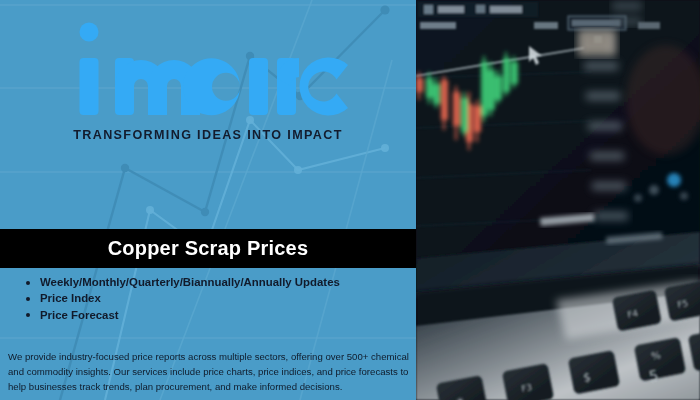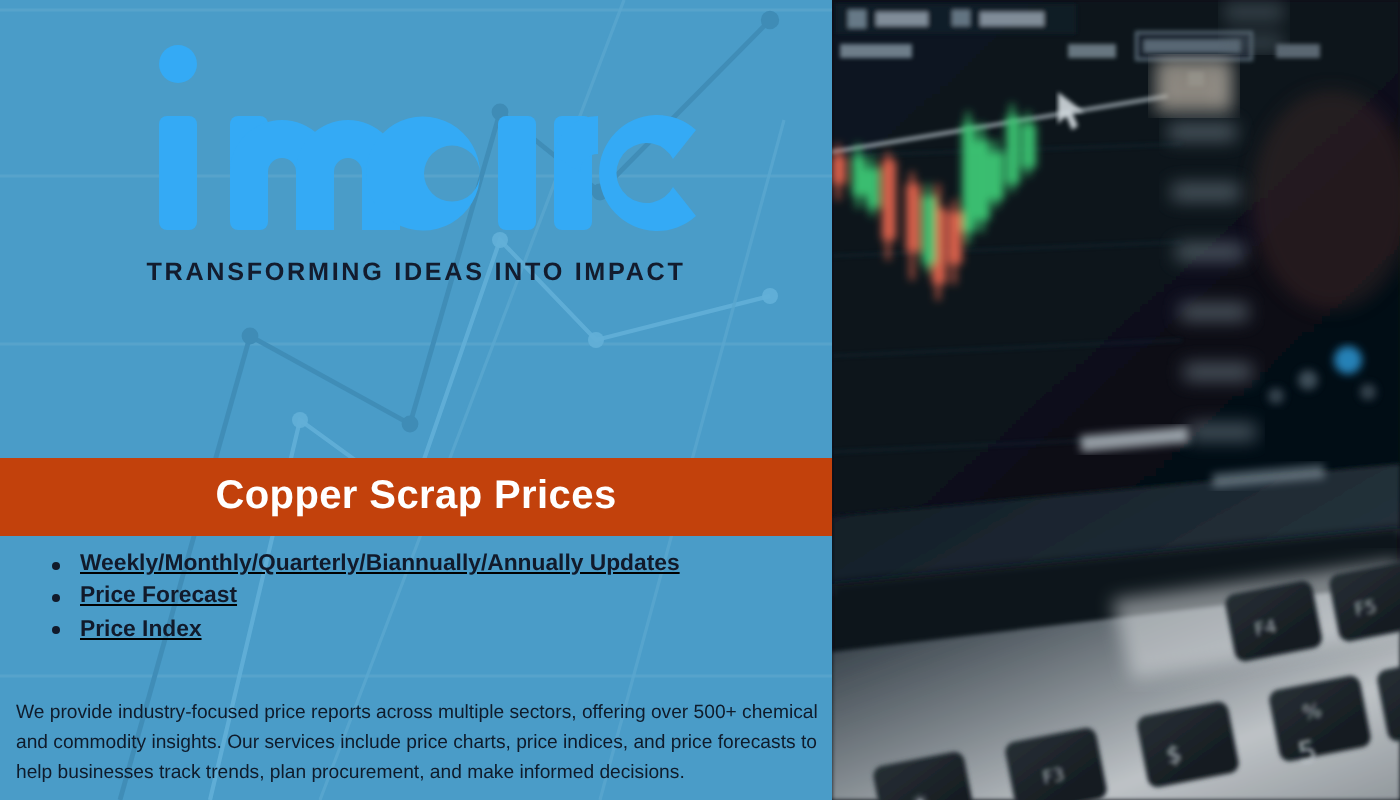--- a/index.html
+++ b/index.html
@@ -45,40 +45,39 @@
     font-size:12.6px;
     font-weight:bold;
     letter-spacing:1.35px;
     white-space:nowrap;
   }
 
   
   .title-band{
     position:absolute;
     left:0;top:229px;width:416px;height:39px;
-    background:#c2410c;
+    background:#000000;
     display:flex;align-items:center;justify-content:center;
     z-index:5;
   }
   .title-text{
     color:#ffffff;
     font-size:20px;
     font-weight:bold;
     letter-spacing:.2px;
     white-space:nowrap;
   }
 
   
   .bullet-list{
     position:absolute;
     left:0;top:274px;width:416px;
     margin:0;padding:0 0 0 26px;
     list-style:none;
     z-index:4;
-    text-decoration:underline;
   }
   .bullet-list li{
     position:relative;
     color:#111a2b;
     font-size:11.4px;
     font-weight:bold;
     line-height:16.4px;
     padding-left:14px;
     white-space:nowrap;
   }
@@ -185,22 +184,22 @@
       </div>
       <div class="tagline">TRANSFORMING IDEAS INTO IMPACT</div>
     </div>
 
     <div class="title-band">
       <span class="title-text">Copper Scrap Prices</span>
     </div>
 
     <ul class="bullet-list">
       <li>Weekly/Monthly/Quarterly/Biannually/Annually Updates</li>
+      <li>Price Index</li>
       <li>Price Forecast</li>
-      <li>Price Index</li>
     </ul>
 
     <p class="description">We provide industry-focused price reports across multiple sectors, offering over 500+ chemical and commodity insights. Our services include price charts, price indices, and price forecasts to help businesses track trends, plan procurement, and make informed decisions.</p>
   </div>
 
   <div class="photo">
     <svg width="284" height="400" viewBox="0 0 284 400" aria-hidden="true">
       <defs>
         <linearGradient id="screenG" x1="0" y1="0" x2="1" y2="1">
           <stop offset="0%" stop-color="#0d1722"></stop>

